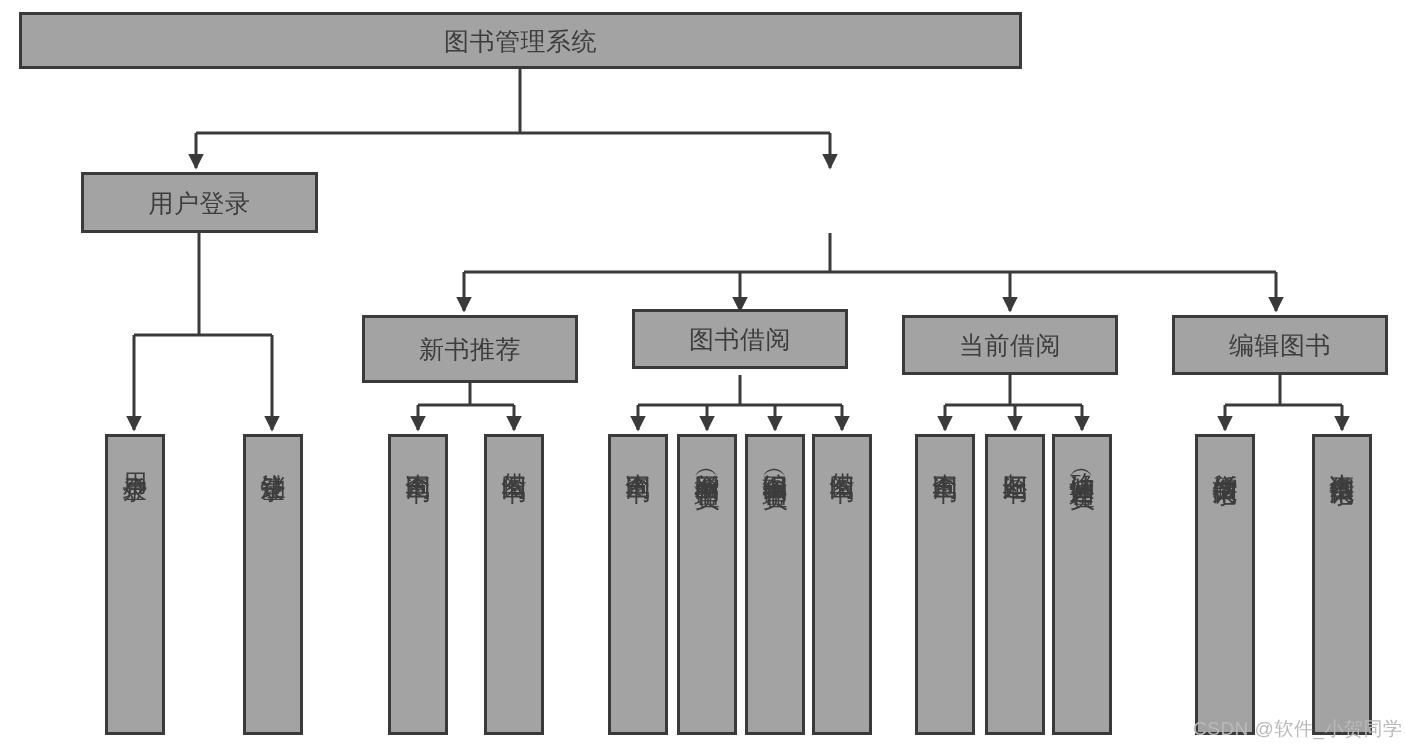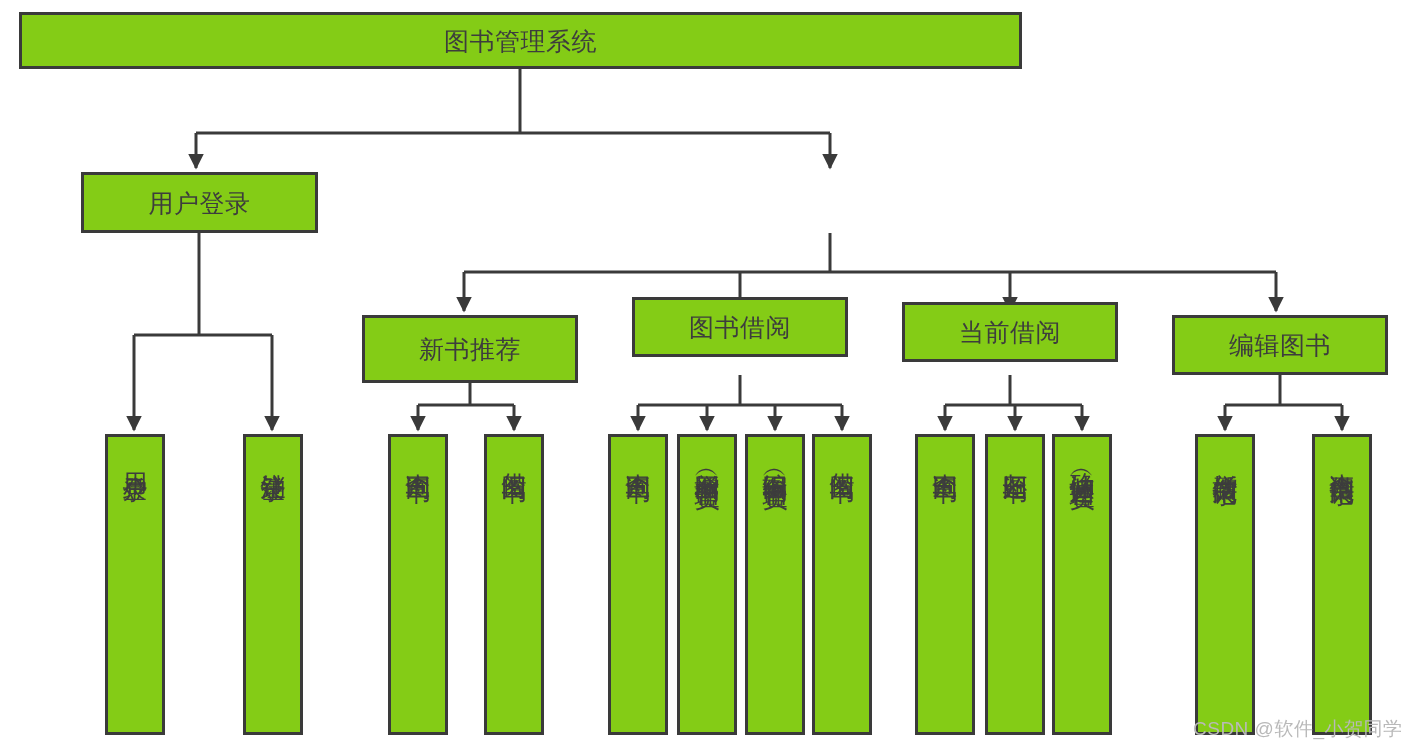--- a/index.html
+++ b/index.html
@@ -24,21 +24,21 @@
     left: 0;
     top: 0;
     width: 1405px;
     height: 747px;
     pointer-events: none;
   }
   .node {
     position: absolute;
     box-sizing: border-box;
     border: 3px solid #3a3a3a;
-    background: #84cc16;
+    background: #a3a3a3;
     display: flex;
     align-items: center;
     justify-content: center;
     color: #3d3d3d;
     line-height: 1.12;
   }
   .node.h {
     font-size: 25px;
     letter-spacing: 0.5px;
   }
@@ -123,24 +123,24 @@
     <span>图书管理系统</span>
   </div>
 
   <div class="node h" style="left:81px; top:172px; width:237px; height:61px;">
     <span>用户登录</span>
   </div>
 
   <div class="node h" style="left:362px; top:315px; width:216px; height:68px;">
     <span>新书推荐</span>
   </div>
-  <div class="node h" style="left:632px; top:297px; width:216px; height:60px;">
+  <div class="node h" style="left:632px; top:309px; width:216px; height:60px;">
     <span>图书借阅</span>
   </div>
-  <div class="node h" style="left:902px; top:302px; width:216px; height:60px;">
+  <div class="node h" style="left:902px; top:315px; width:216px; height:60px;">
     <span>当前借阅</span>
   </div>
   <div class="node h" style="left:1172px; top:315px; width:216px; height:60px;">
     <span>编辑图书</span>
   </div>
 
   <div class="node v" style="left:105px; top:434px; width:60px; height:301px;">
     <span class="vtext">用户登录</span>
   </div>
   <div class="node v" style="left:243px; top:434px; width:60px; height:301px;">

